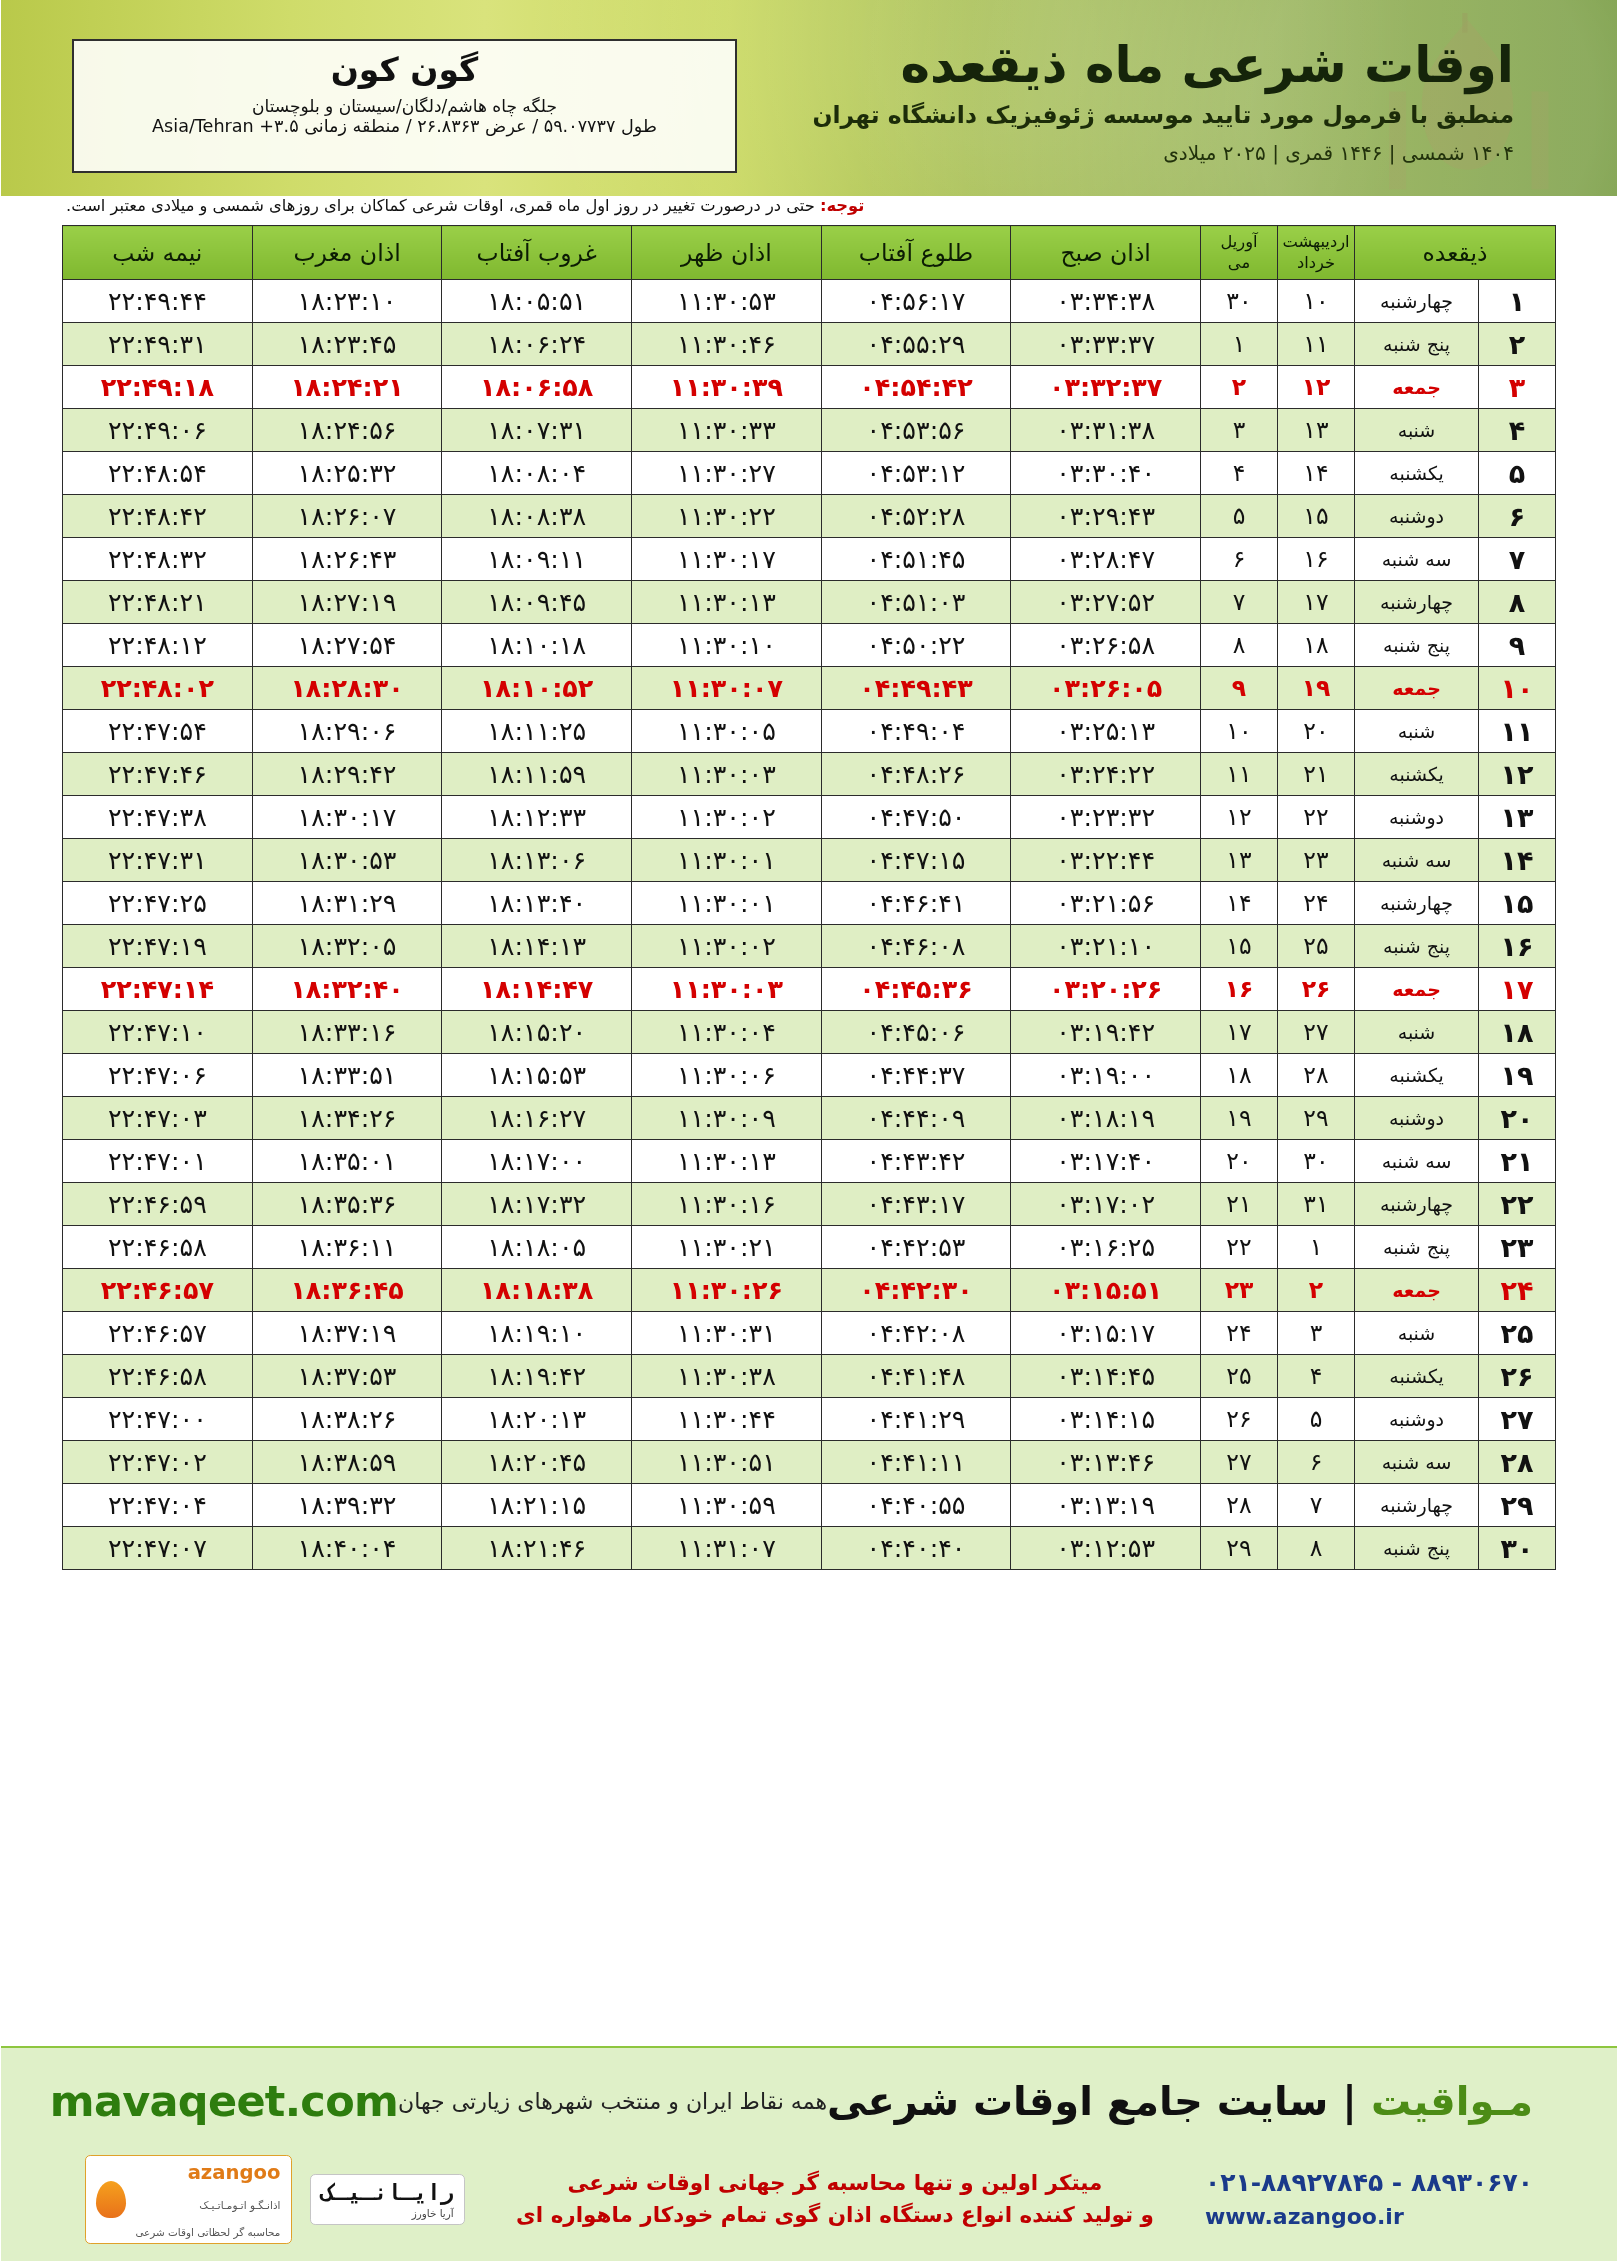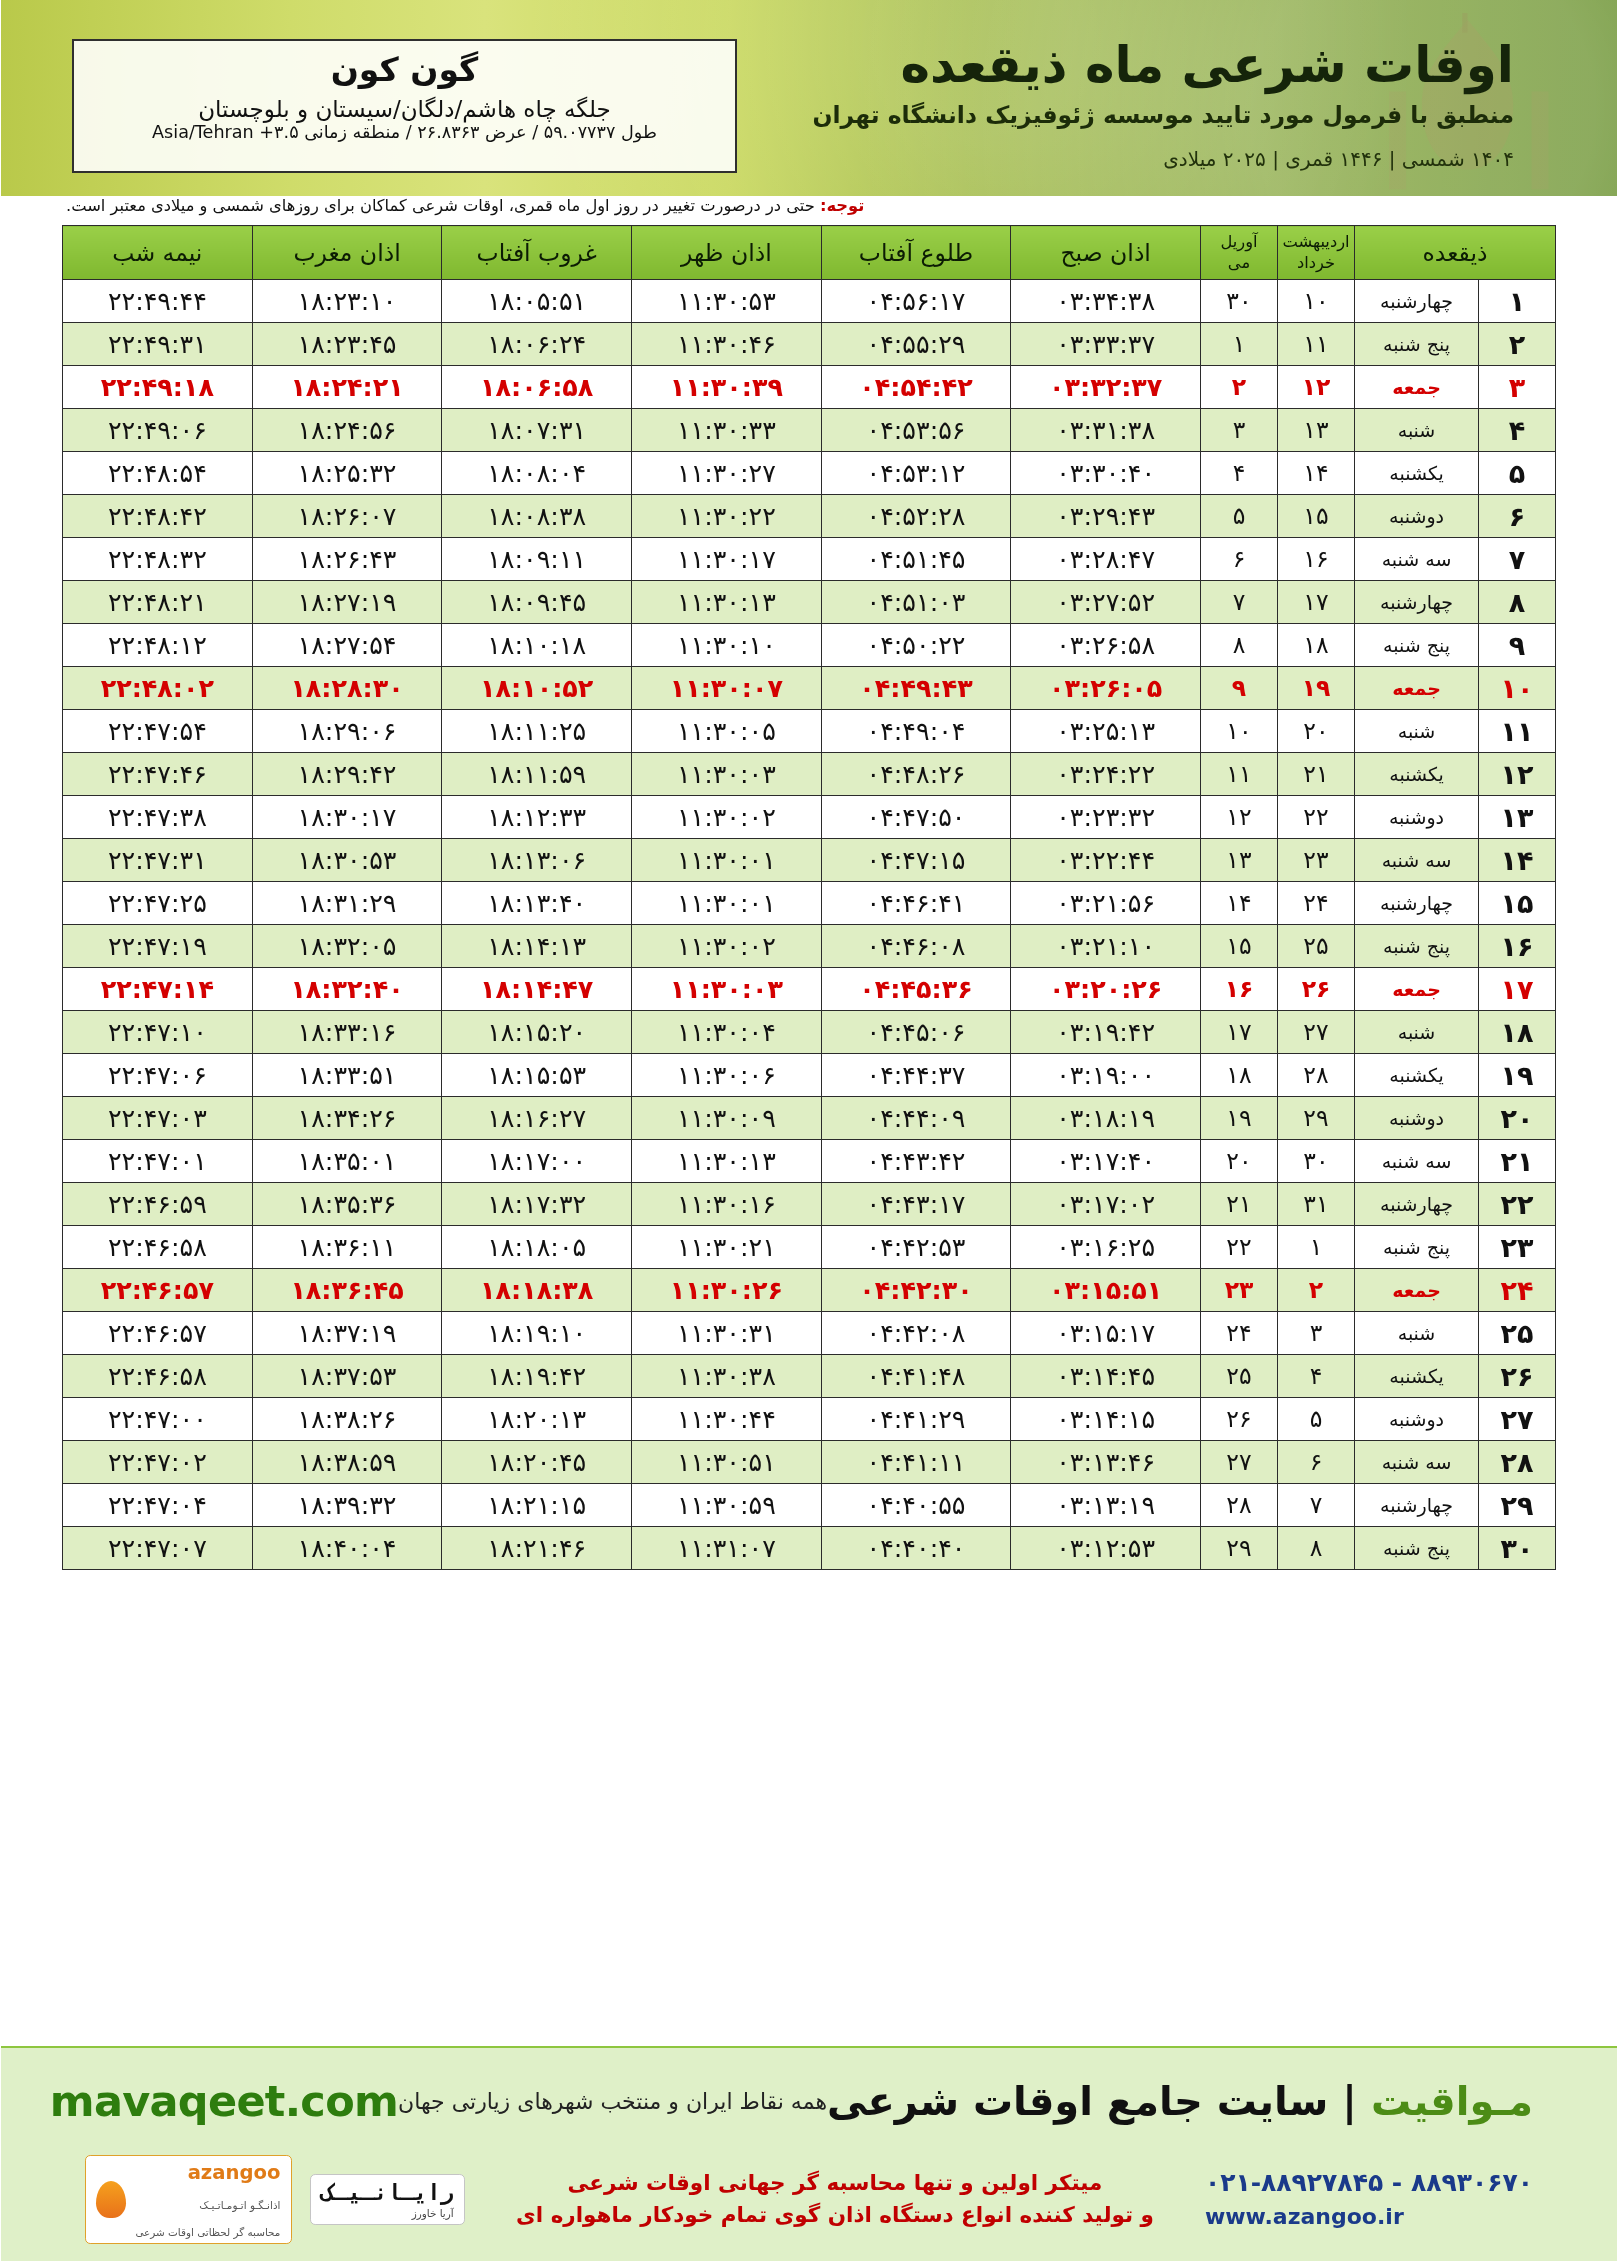--- a/index.html
+++ b/index.html
@@ -34,31 +34,31 @@
     color:#1d2b07;
   }
   .main-title{
     font-size:50px; font-weight:bold; line-height:1.05; color:#15240a;
     letter-spacing:-0.7px; white-space:nowrap;
   }
   .sub-title{
     font-size:23.5px; font-weight:bold; margin-top:9px; color:#1c2c09; white-space:nowrap;
   }
   .date-line{
-    font-size:20px; margin-top:18px; color:#22320c; white-space:nowrap;
+    font-size:20px; margin-top:12px; color:#22320c; white-space:nowrap;
   }
 
   
   .loc-box{
     position:absolute; top:39px; left:72px; width:665px; height:134px;
     border:2px solid #2f2f2f; background:rgba(255,255,255,0.88);
     text-align:center; padding-top:9px; z-index:6;
   }
   .loc-name{ font-size:33px; font-weight:bold; color:#111; }
-  .loc-sub{ font-size:23px; color:#111; margin-top:6.5px; }
+  .loc-sub{ font-size:17px; color:#111; margin-top:6.5px; }
   .loc-coord{ font-size:17.6px; color:#111; direction:rtl; }
 
   
   .note{
     position:absolute; top:196px; right:78px; width:1474px;
     text-align:left; font-size:16.3px; color:#111; direction:rtl;
   }
   .note b{ color:#c00000; }
 
   

